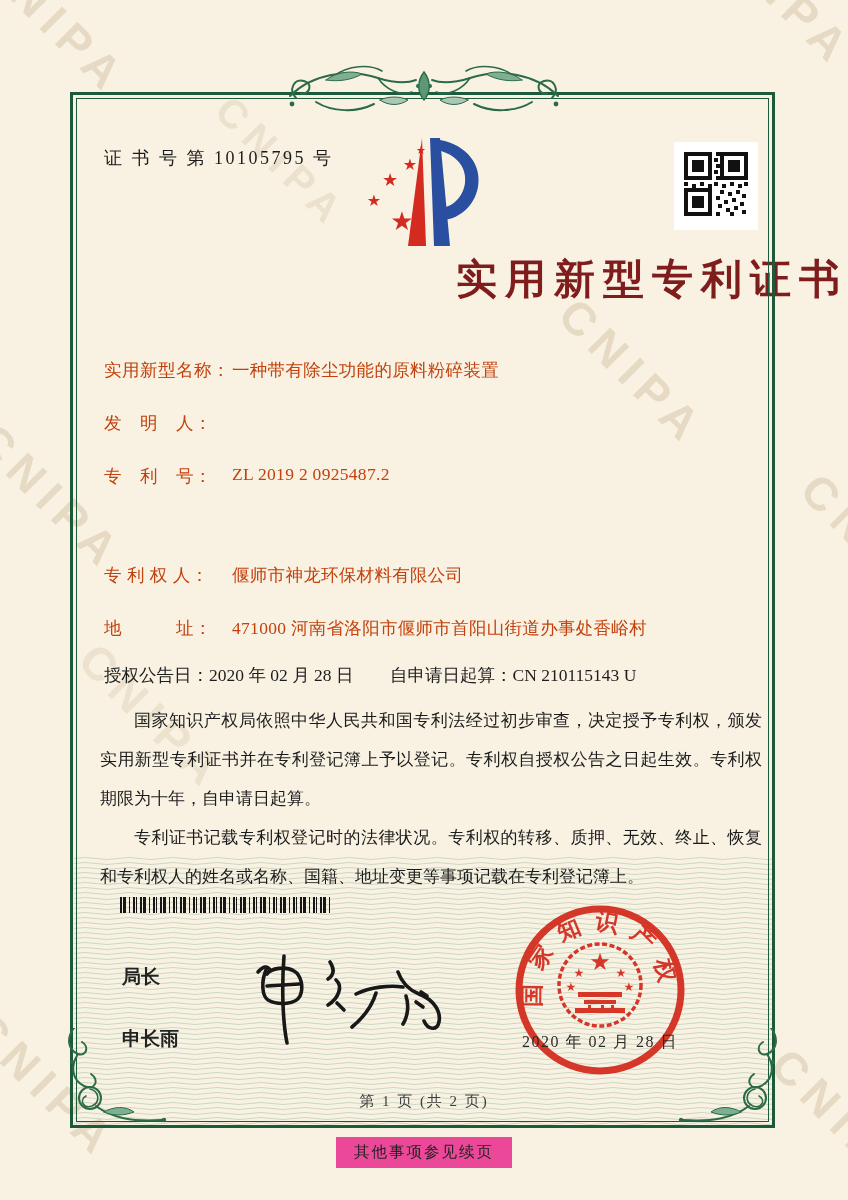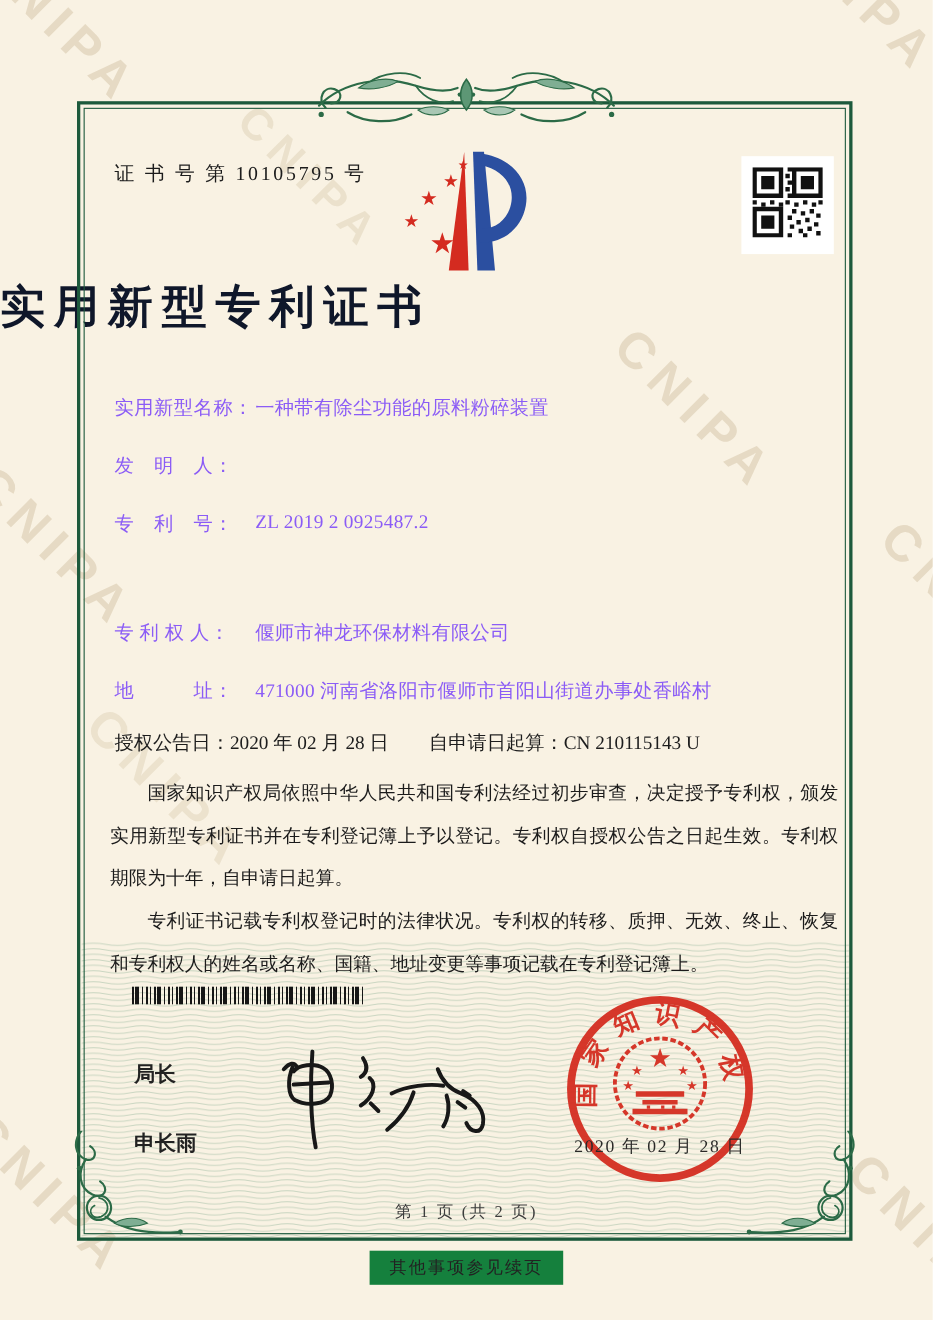--- a/index.html
+++ b/index.html
@@ -43,27 +43,27 @@
 
   .cert-no{
     position:absolute; left:104px; top:146px;
     font-size:18px; letter-spacing:2.5px; color:#1c1c1c;
   }
   .logo{ position:absolute; left:360px; top:132px; }
   .qr{ position:absolute; left:674px; top:142px; background:#fff; padding:10px; }
 
   .title{
     position:absolute; left:0; top:252px; width:100%;
-    text-align:left; font-size:41px; font-weight:bold;
-    letter-spacing:8px; color:#0f172a;
+    text-align:right; font-size:41px; font-weight:bold;
+    letter-spacing:8px; color:#7f1d1d;
   }
 
   .field{
     position:absolute; left:104px; width:580px; display:flex;
-    font-size:17.5px; color:#8b5cf6;
+    font-size:17.5px; color:#c2410c;
   }
   .field .lbl{ flex:none; width:128px; letter-spacing:.5px; }
   .field .val{ flex:1; letter-spacing:.3px; }
   .f1{top:358px;} .f2{top:411px;align-items:flex-end;} .f3{top:464px;}
   .f4{top:516px;} .f5{top:563px;} .f6{top:616px;}
 
   .grant{ position:absolute; left:104px; top:663px; width:660px; font-size:17.5px; color:#1d1d1d; }
   .grant .g2{ position:absolute; left:286px; top:0; }
 
   .body-text{
@@ -91,21 +91,21 @@
 
   .signature{ position:absolute; left:200px; top:930px; }
   .seal{ position:absolute; left:505px; top:895px; }
 
   .page-num{
     position:absolute; left:0; top:1092px; width:100%;
     text-align:center; font-size:15px; letter-spacing:2px; color:#3d3d3d;
   }
   .note{
     position:absolute; left:50%; top:1137px; transform:translateX(-50%);
-    background:#15803d; padding:5px 18px; font-size:15.5px;
+    background:#ec4899; padding:5px 18px; font-size:15.5px;
     letter-spacing:2px; color:#222; z-index:5;
   }
 </style>
 </head>
 <body>
 
 <div class="page">
 
   <span class="wm wm1">CNIPA</span>
   <span class="wm wm2">CNIPA</span>

